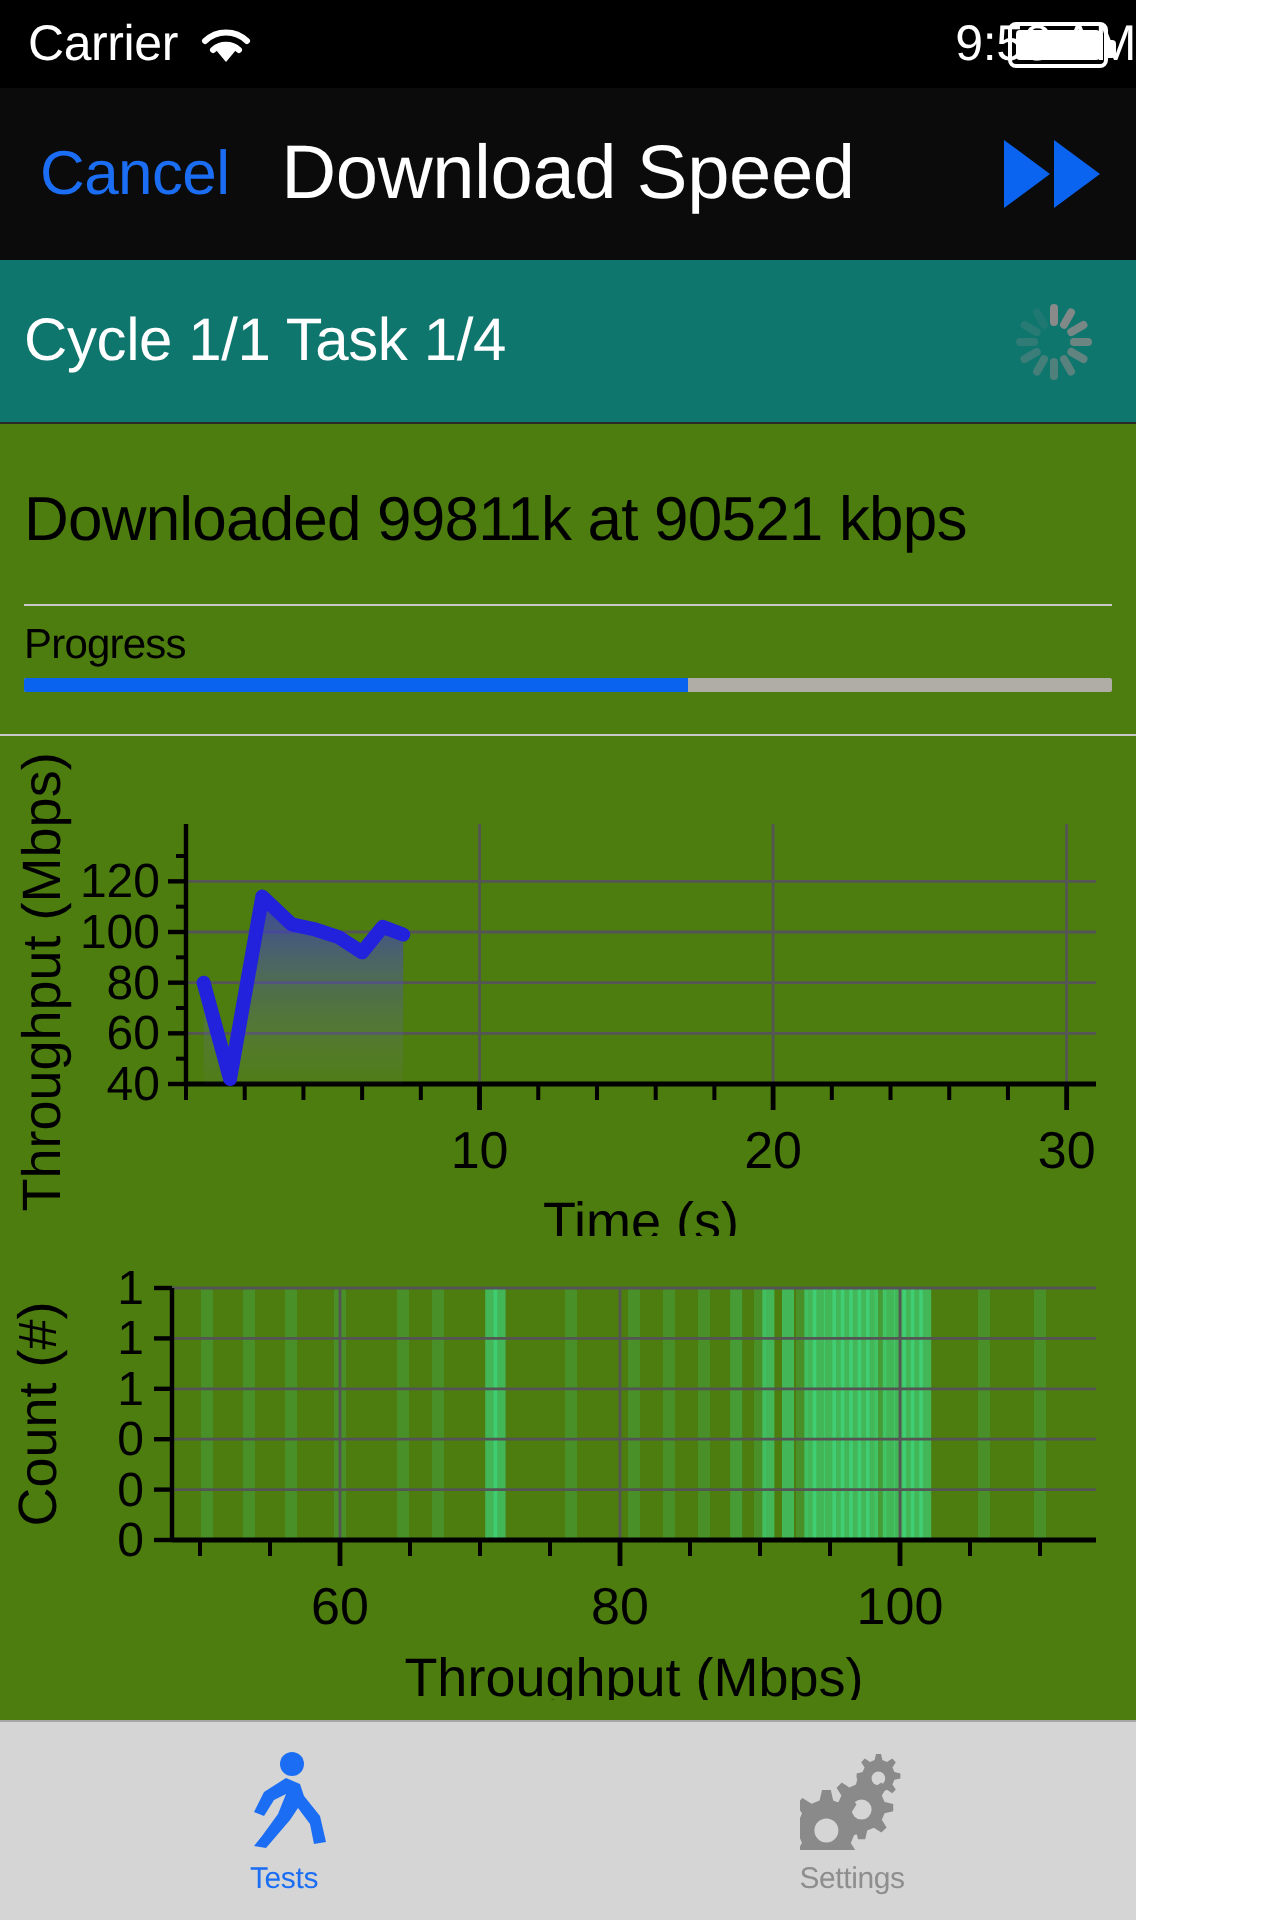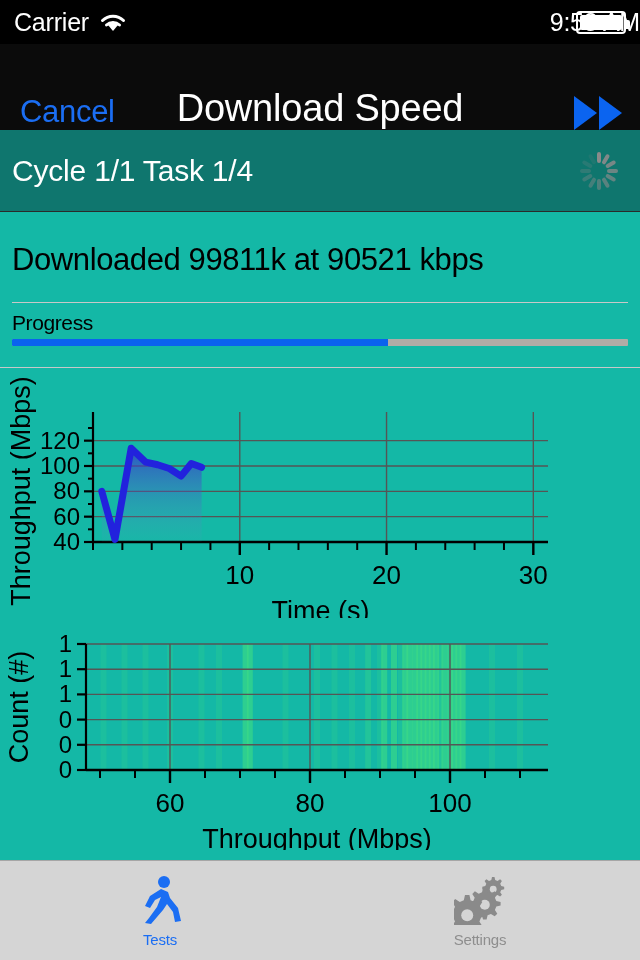--- a/index.html
+++ b/index.html
@@ -3,21 +3,21 @@
 <meta charset="utf-8">
 <style>
   * { margin:0; padding:0; box-sizing:border-box; }
   html,body { width:640px; height:960px; }
   body {
     font-family:"Liberation Sans", sans-serif;
     background:#ffffff;
     overflow:hidden;
     -webkit-font-smoothing:antialiased;
   }
-  .screen { position:relative; width:640px; height:960px; display:flex; flex-direction:column; }
+  .screen { position:relative; width:568px; height:960px; display:flex; flex-direction:column; }
 
   
   .statusbar {
     height:44px; background:#000; color:#fff;
     display:flex; align-items:center; position:relative; flex:0 0 44px;
   }
   .sb-left { display:flex; align-items:center; gap:9px; padding-left:14px; }
   .sb-carrier { font-size:25px; letter-spacing:-0.2px; }
   .sb-time {
     position:absolute; left:0; right:0; text-align:right;
@@ -27,21 +27,21 @@
   .battery { position:relative; width:50px; height:23px; border:2px solid #fff; border-radius:4px; }
   .battery::after {
     content:""; position:absolute; right:-6px; top:7px; width:4px; height:9px;
     background:#fff; border-radius:0 2px 2px 0;
   }
   .battery-fill { position:absolute; inset:2px; background:#fff; border-radius:2px; }
 
   
   .navbar {
     height:86px; background:#0b0b0b; color:#fff;
-    display:flex; align-items:flex-end; position:relative; flex:0 0 86px;gap:16px;
+    display:flex; align-items:center; position:relative; flex:0 0 86px;gap:16px;
   }
   .nav-cancel {
     padding-left:20px; color:#1b6ef3; font-size:31px; letter-spacing:-0.3px;
     background:none; border:none; font-family:inherit; cursor:pointer;
   }
   .nav-title {
     position:absolute; left:0; right:0; text-align:center;
     font-size:38px; color:#fff; letter-spacing:-0.2px; pointer-events:none;
   }
   .nav-ff { margin-left:auto; padding-right:18px; display:flex; gap:2px; cursor:pointer; }
@@ -56,21 +56,21 @@
     position:relative; flex:0 0 82px; border-bottom:1px solid #2a2a2a;
   }
   .cycle-text { padding-left:12px; font-size:30px; letter-spacing:-0.2px; }
   .spinner { margin-left:auto; margin-right:22px; position:relative; width:38px; height:38px; }
   .spinner i {
     position:absolute; left:50%; top:50%; width:4px; height:11px; border-radius:2px;
     background:#8a8a8a; transform-origin:50% 0;
   }
 
   
-  .content { flex:1 1 auto; background:#14b8a6; display:flex; flex-direction:column; min-height:0; }
+  .content { flex:1 1 auto; background:#4d7c0f; display:flex; flex-direction:column; min-height:0; }
   .dl-status {
     font-size:31px; color:#000; padding:30px 0 0 12px; letter-spacing:-0.4px; white-space:nowrap;
   }
   .rule { height:1px; background:#c8c8c8; margin:24px 12px 0 12px; }
   .progress-label { font-size:21px; color:#000; padding:8px 0 0 12px; letter-spacing:-0.4px; }
   .progress-track {
     margin:4px 12px 0 12px; height:7px; background:#b0aca6; border-radius:1px; overflow:hidden;
   }
   .progress-fill { height:100%; background:#0a63ee; }
   .sep { height:1px; background:#c8c8c8; margin-top:21px; }

